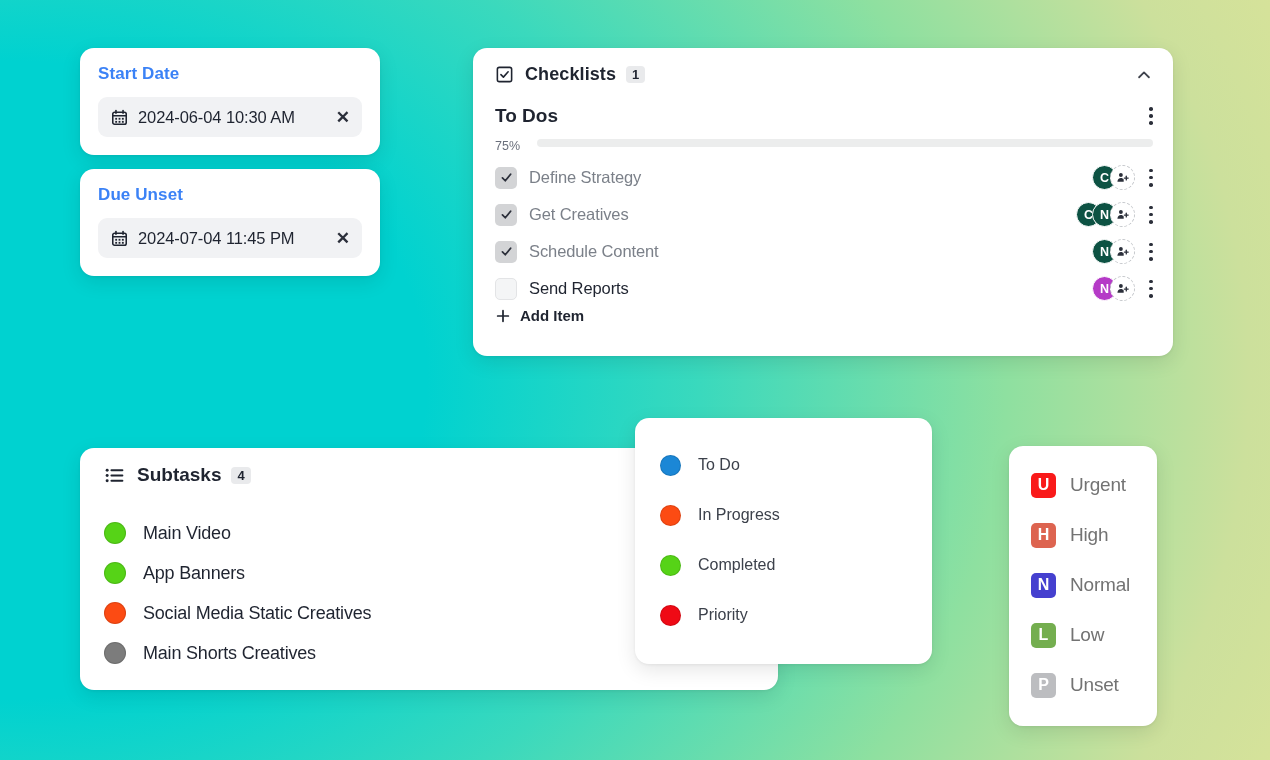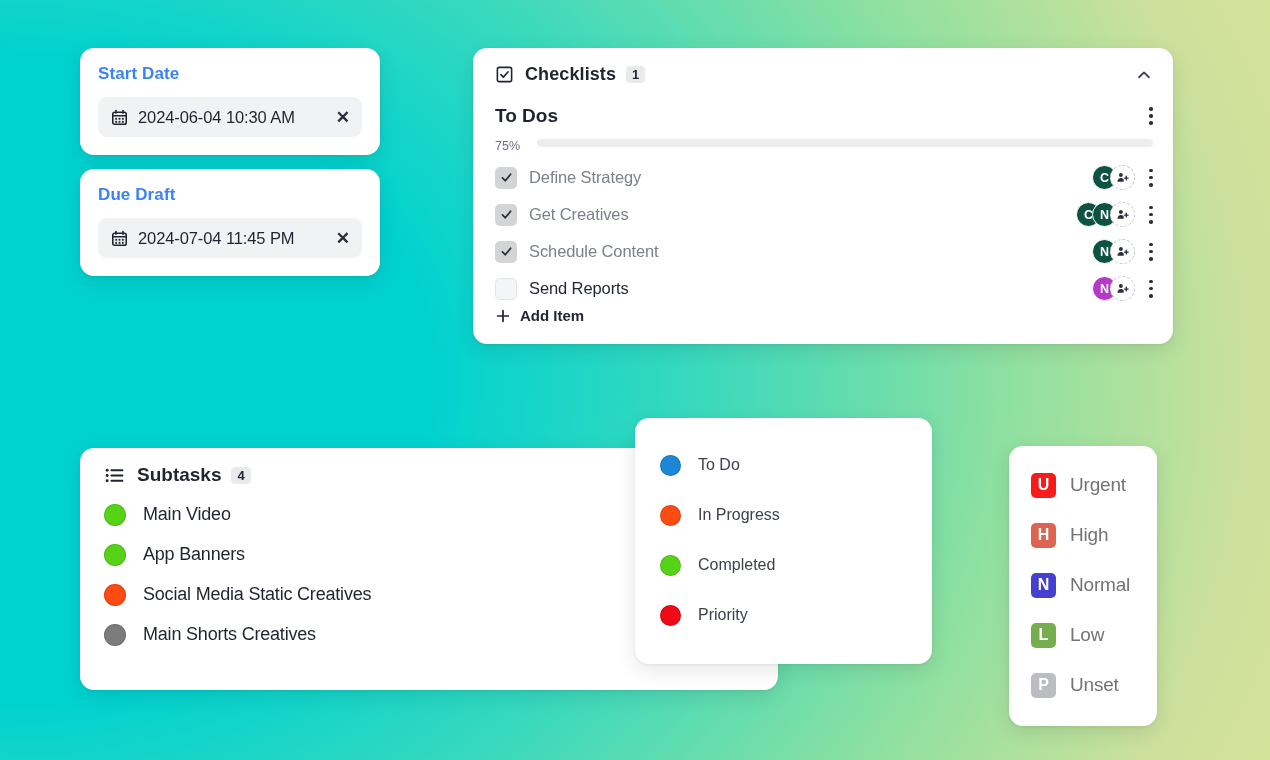--- a/index.html
+++ b/index.html
@@ -54,21 +54,21 @@
   }
   .count-badge {
     margin-left: 10px; background: #e9eaec; color: #1f2430;
     font-size: 13px; font-weight: 700; border-radius: 4px;
     padding: 1px 6px; min-width: 17px; text-align: center;
   }
   .spacer { flex: 1 1 auto; }
   .chev {
     width: 18px; height: 18px; cursor: pointer; opacity: .9;
   }
-  .cl-body { padding: 6px 20px 20px 22px; }
+  .cl-body { padding: 6px 20px 32px 22px; }
   .cl-sub-row { display: flex; align-items: center; margin-top: 6px; }
   .cl-sub-title { font-size: 19px; font-weight: 700; color: #1f2430; }
   .kebab {
     width: 4px; height: 18px; display: flex; flex-direction: column;
     justify-content: space-between; align-items: center; cursor: pointer;
     margin-left: auto;
   }
   .kebab i { width: 3.6px; height: 3.6px; border-radius: 50%; background: #2b2f3a; display:block; }
 
   .progress-row { display: flex; align-items: flex-start; gap: 12px; margin: 12px 0 6px 0; }
@@ -113,21 +113,21 @@
   .add-item-row {
     display: flex; align-items: center; gap: 9px;
     margin-top: 0; cursor: pointer;
   }
   .add-item-label { font-size: 15px; font-weight: 700; color: #1f2430; }
 
   
   #subtasks-card { left: 80px; top: 448px; width: 698px; padding: 16px 22px 26px 24px; }
   .st-header { display: flex; align-items: center; margin-bottom: 18px; }
   .st-title { font-size: 19px; font-weight: 700; color: #1f2430; margin-left: 12px; }
-  .st-item { display: flex; align-items: flex-start; height: 40px; }
+  .st-item { display: flex; align-items: flex-end; height: 40px; }
   .dot {
     width: 22px; height: 22px; border-radius: 50%; flex: 0 0 auto;
     box-shadow: inset 0 0 0 1px rgba(0,0,0,0.12);
   }
   .st-label { margin-left: 17px; font-size: 18px; color: #1f2430; letter-spacing: -.2px; }
 
   
   #status-card { left: 635px; top: 418px; width: 297px; padding: 22px 0 24px 0; }
   .status-item { display: flex; align-items: center; height: 50px; padding-left: 25px; cursor: pointer; }
   .status-dot {
@@ -164,21 +164,21 @@
       <rect x="6" y="16.8" width="2.6" height="2.6" fill="#1f2430"></rect>
       <rect x="10.7" y="16.8" width="2.6" height="2.6" fill="#1f2430"></rect>
       <rect x="15.4" y="16.8" width="2.6" height="2.6" fill="#1f2430"></rect>
     </svg>
     <span class="date-value">2024-06-04 10:30 AM</span>
     <span class="clear-x">✕</span>
   </div>
 </div>
 
 <div class="card date-card" id="due-date-card" style="left:80px; top:169px;">
-  <div class="date-label">Due Draft</div>
+  <div class="date-label">Due Unset</div>
   <div class="date-field">
     <svg class="cal-ico" viewBox="0 0 24 24">
       <rect x="2.5" y="4.5" width="19" height="17" rx="2.5" fill="none" stroke="#1f2430" stroke-width="2.2"></rect>
       <line x1="2.5" y1="9.5" x2="21.5" y2="9.5" stroke="#1f2430" stroke-width="2.2"></line>
       <line x1="7" y1="2" x2="7" y2="6" stroke="#1f2430" stroke-width="2.2" stroke-linecap="round"></line>
       <line x1="17" y1="2" x2="17" y2="6" stroke="#1f2430" stroke-width="2.2" stroke-linecap="round"></line>
       <rect x="6" y="12.5" width="2.6" height="2.6" fill="#1f2430"></rect>
       <rect x="10.7" y="12.5" width="2.6" height="2.6" fill="#1f2430"></rect>
       <rect x="15.4" y="12.5" width="2.6" height="2.6" fill="#1f2430"></rect>
       <rect x="6" y="16.8" width="2.6" height="2.6" fill="#1f2430"></rect>

